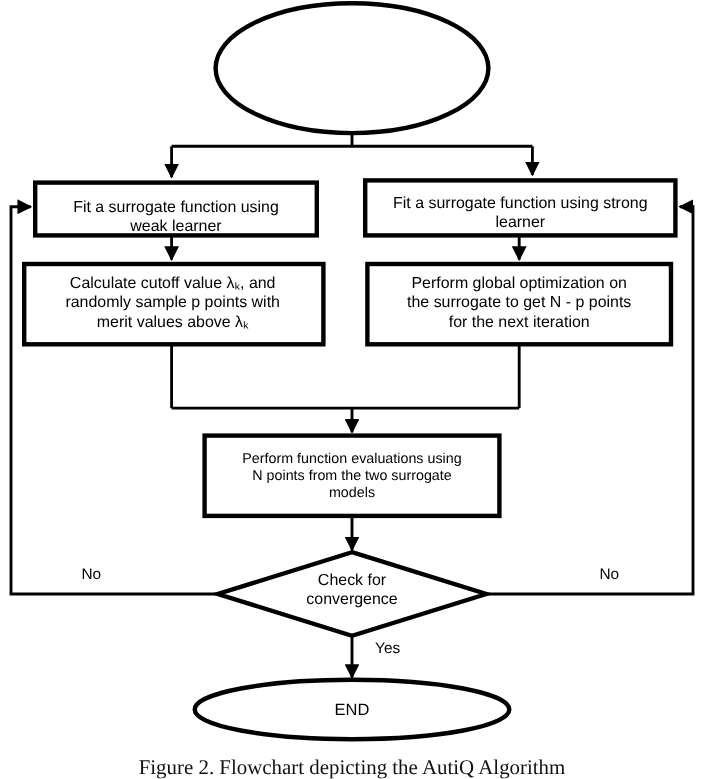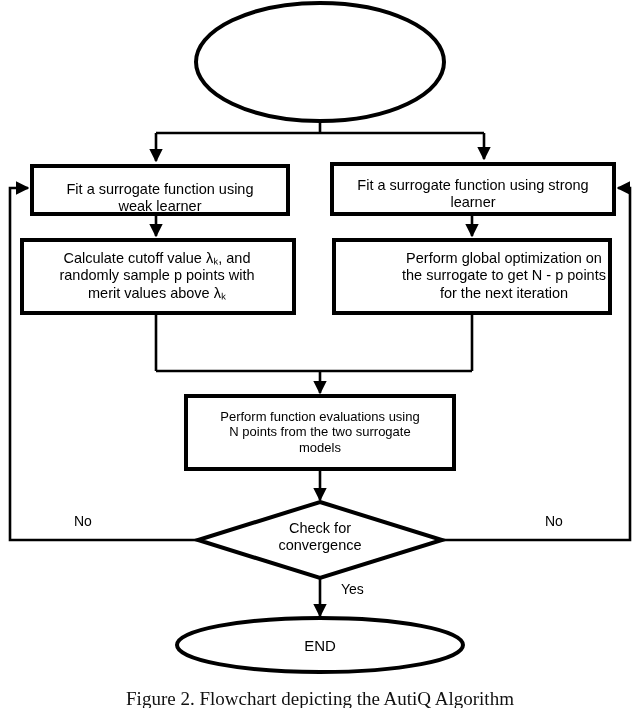--- a/index.html
+++ b/index.html
@@ -51,21 +51,21 @@
     font-family: "Liberation Serif", serif;
     font-size: 19px;
     color: #111111;
     white-space: nowrap;
     overflow: hidden;
   }
   .t-start  { left: 196px; top: 6px;   width: 248px; height: 112px; font-size: 14.5px; }
   .t-weak   { left: 34px;  top: 168px; width: 252px; height: 60px;  font-size: 14.5px; }
   .t-strong { left: 334px; top: 166px; width: 278px; height: 36px;  font-size: 14.5px; margin-top: 10px; }
   .t-calc   { left: 26px;  top: 242px; width: 262px; height: 68px;  font-size: 14.5px; }
-  .t-glob   { left: 336px; top: 242px; width: 272px; height: 68px;  font-size: 14.5px; padding-left: 32px; }
+  .t-glob   { left: 336px; top: 242px; width: 272px; height: 68px;  font-size: 14.5px; }
   .t-eval   { left: 190px; top: 398px; width: 260px; height: 68px;  font-size: 13px; }
   .t-check  { left: 240px; top: 514px; width: 160px; height: 46px;  font-size: 14.5px; text-align: center; }
   .t-end    { left: 200px; top: 628px; width: 240px; height: 36px;  font-size: 15px; }
   .lbl-no-left  { left: 74px;  top: 514px; }
   .lbl-no-right { left: 545px; top: 514px; }
   .lbl-yes      { left: 341px; top: 582px; }
 </style>
 </head>
 <body>
 

